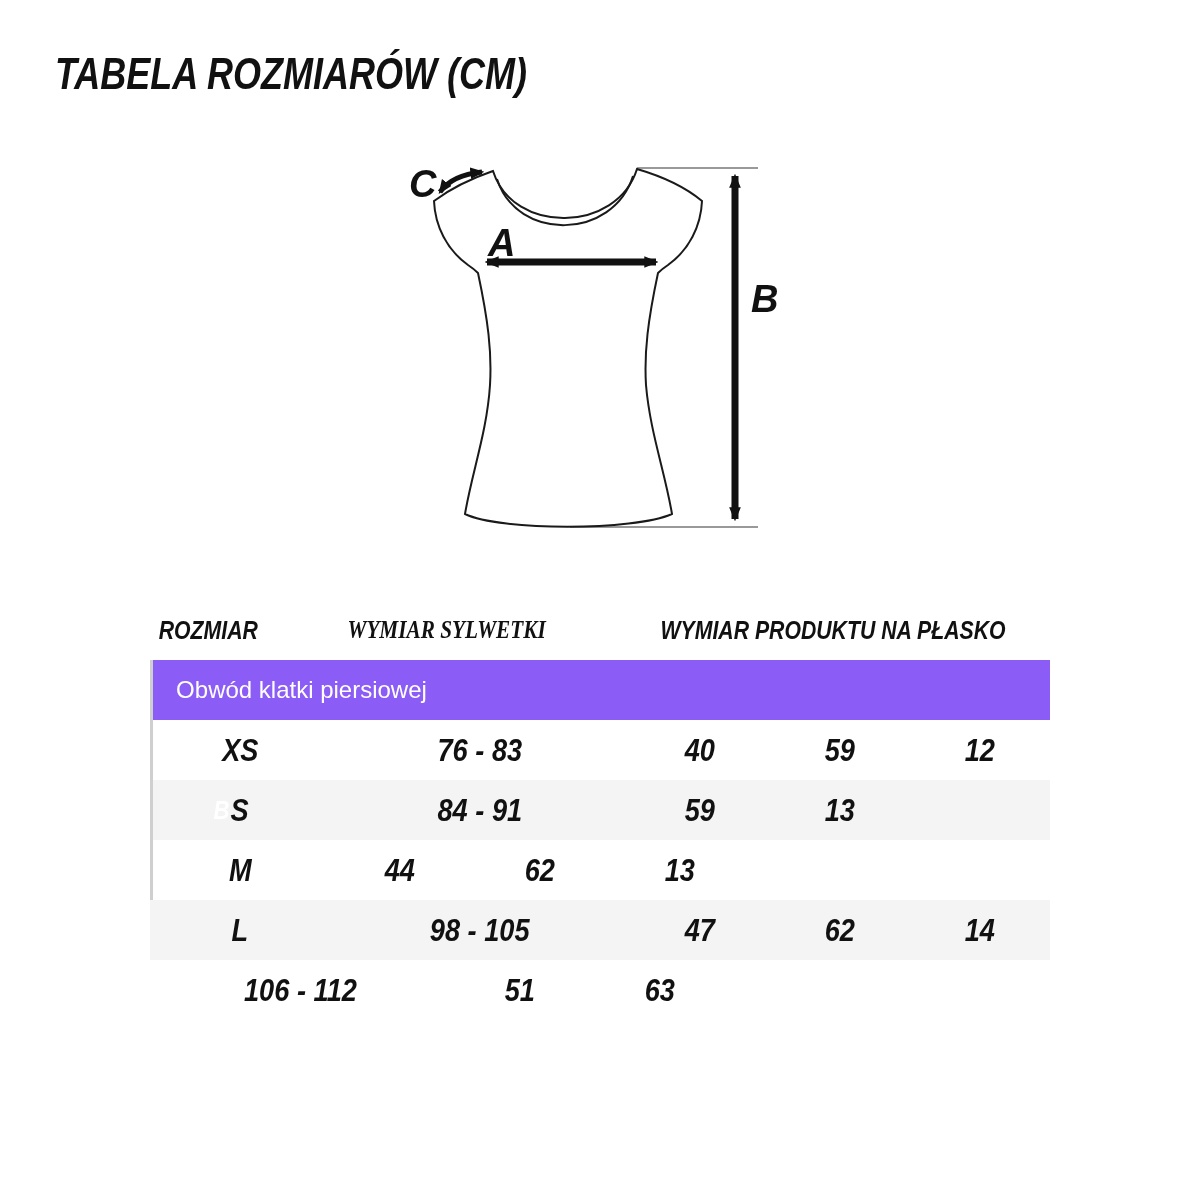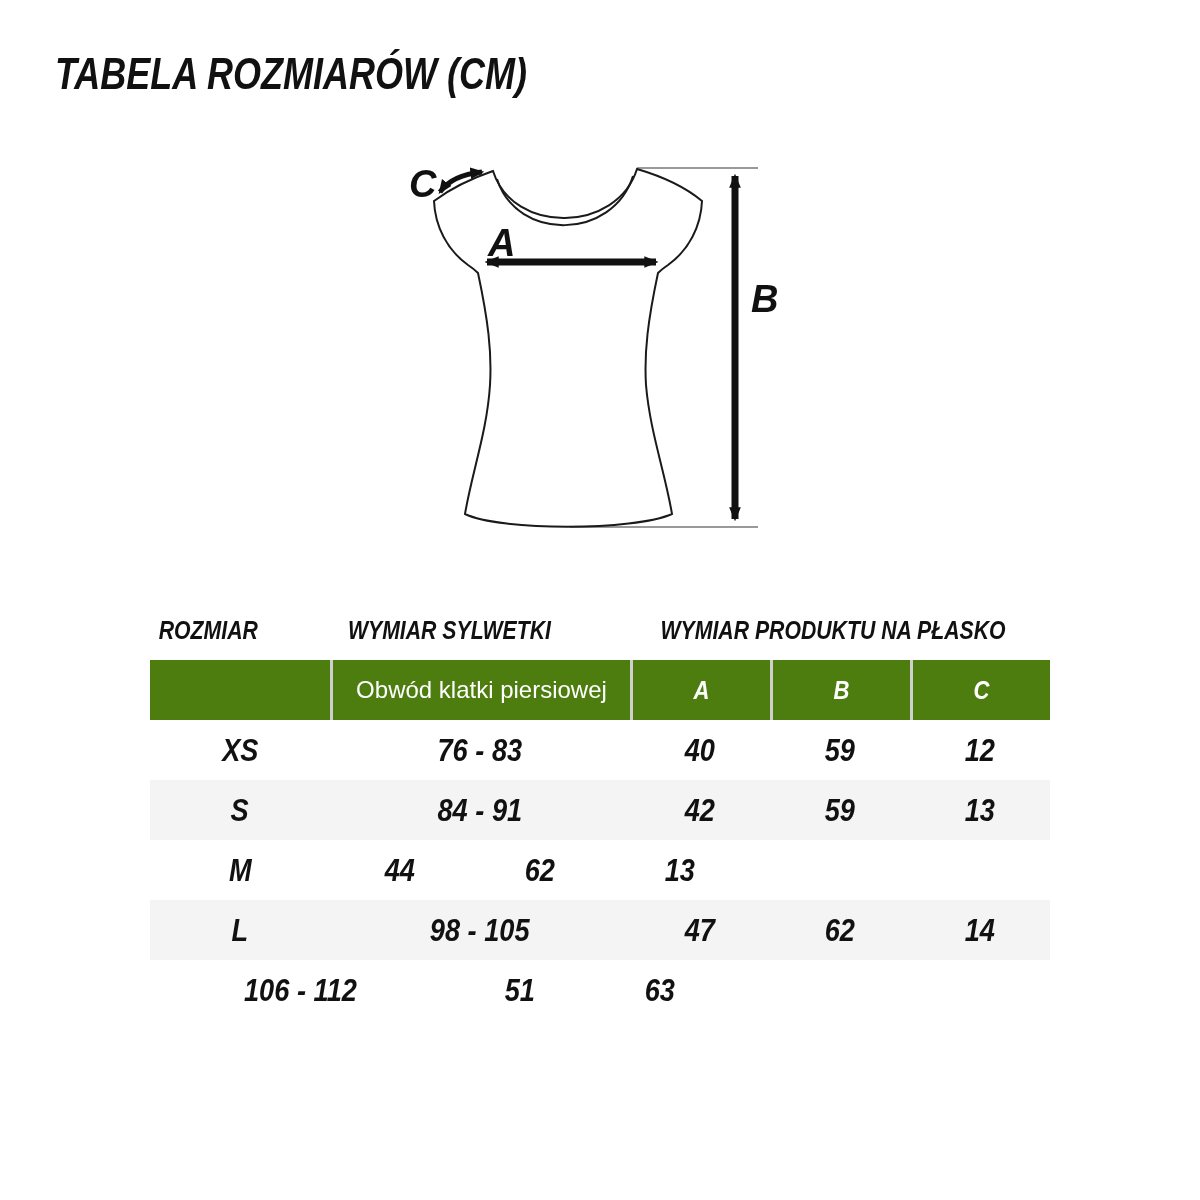--- a/index.html
+++ b/index.html
@@ -23,37 +23,37 @@
   .diagram-svg { position: absolute; left: 0; top: 0; }
 
   
   .section-headers {
     position: absolute; left: 150px; top: 612px; width: 900px; height: 36px;
     display: flex; align-items: center;
     font-size: 25px; font-weight: bold; font-style: italic; color: #111;
   }
   .sh { }
   .sh-1 { width: 180px; }
-  .sh-2 { width: 300px; }
+  .sh-2 { width: 300px; font-family: Liberation Serif, serif; }
   .sh-3 { width: 420px; }
 
   .size-table {
     position: absolute; left: 150px; top: 660px; width: 900px;
   }
   .trow { display: flex; height: 60px; }
   .trow > div {
     box-sizing: border-box;
     line-height: 60px; text-align: center;
     font-size: 32px; font-style: italic; font-weight: bold;
   }
   .c1 { width: 180px; }
   .c2 { width: 300px; }
   .c3, .c4, .c5 { width: 140px; }
 
-  .thead { background: #4d7c0f; color: #ffffff; }
+  .thead { background: #8b5cf6; color: #ffffff; flex-direction: column; }
   .thead .c2, .thead .c3, .thead .c4, .thead .c5 { border-left: 3px solid #cfcfcf; }
   .thead .c2 { font-style: normal; font-weight: normal; font-size: 24px; }
   .thead .c3, .thead .c4, .thead .c5 { font-size: 26px; }
 
   .zebra { background: #f4f4f4; }
 </style>
 </head>
 <body>
 
 <div class="page-title">
@@ -128,21 +128,20 @@
     <div class="c1"><span class="cond">XS</span></div>
     <div class="c2"><span class="cond">76 - 83</span></div>
     <div class="c3"><span class="cond">40</span></div>
     <div class="c4"><span class="cond">59</span></div>
     <div class="c5"><span class="cond">12</span></div>
   </div>
 
   <div class="trow zebra">
     <div class="c1"><span class="cond">S</span></div>
     <div class="c2"><span class="cond">84 - 91</span></div>
-    <div class="c3"><span class="cond">42</span></div>
     <div class="c4"><span class="cond">59</span></div>
     <div class="c5"><span class="cond">13</span></div>
   </div>
 
   <div class="trow">
     <div class="c1"><span class="cond">M</span></div>
     <div class="c3"><span class="cond">44</span></div>
     <div class="c4"><span class="cond">62</span></div>
     <div class="c5"><span class="cond">13</span></div>
   </div>

